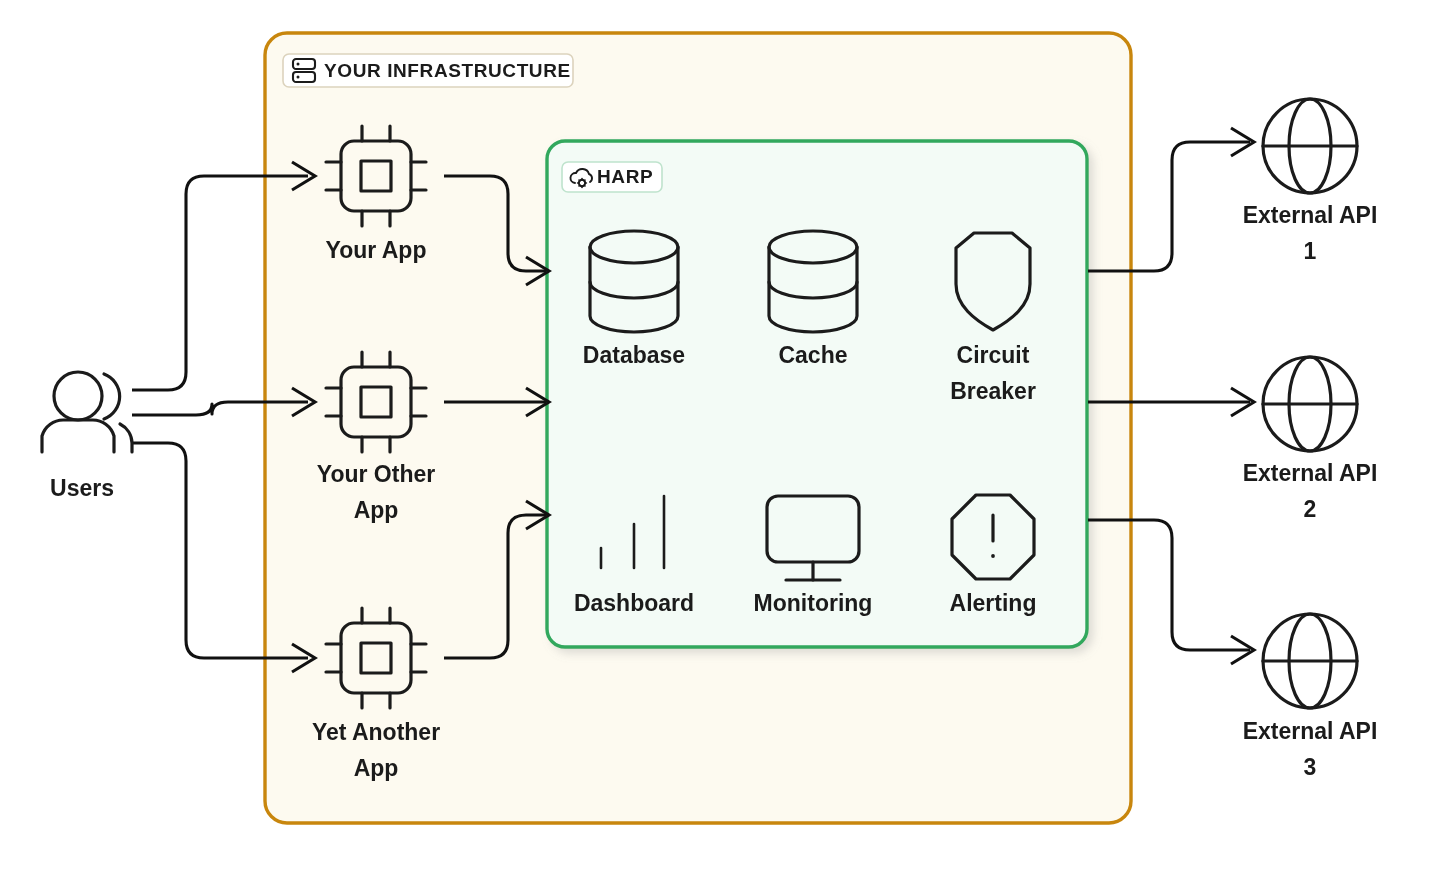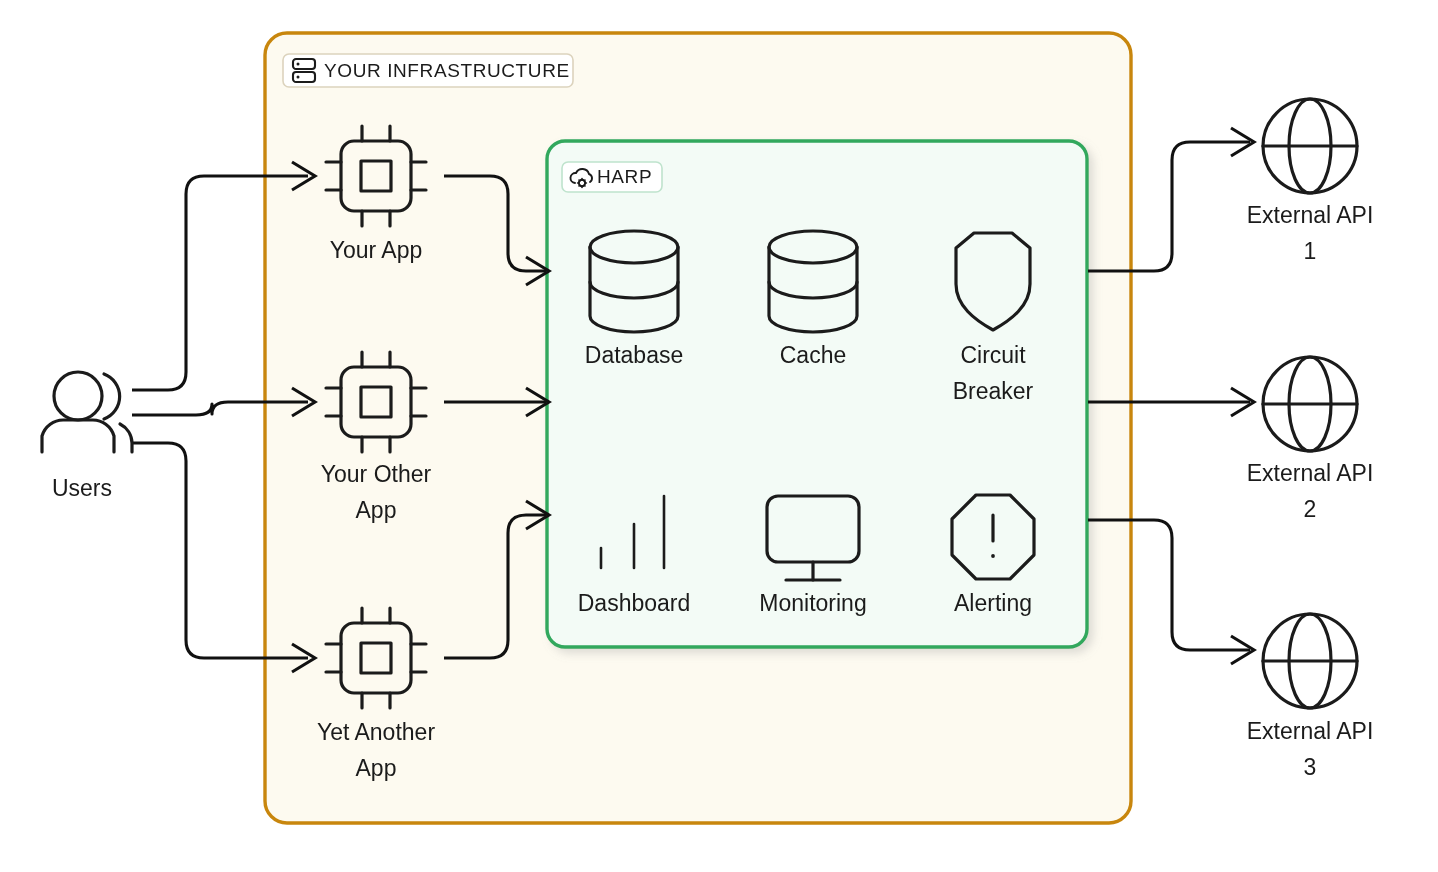--- a/index.html
+++ b/index.html
@@ -2,21 +2,21 @@
 <html><head>
 <meta charset="utf-8">
 <style>
   html,body{margin:0;padding:0;}
   body{
     width:1438px;height:872px;
     background:#ffffff;
     font-family:"Liberation Sans", sans-serif;
     overflow:hidden;
   }
-  #stage{position:relative;width:1366px;height:872px;}
+  #stage{position:relative;width:1366px;height:872px;font-weight:bold;}
   #diagram{position:absolute;inset:0;}
   .node-label{
     font-family:"Liberation Sans", sans-serif;
     font-size:23px;
     fill:#1b1b1b;
     text-anchor:middle;
     dominant-baseline:middle;
   }
   .group-label{
     font-family:"Liberation Sans", sans-serif;

